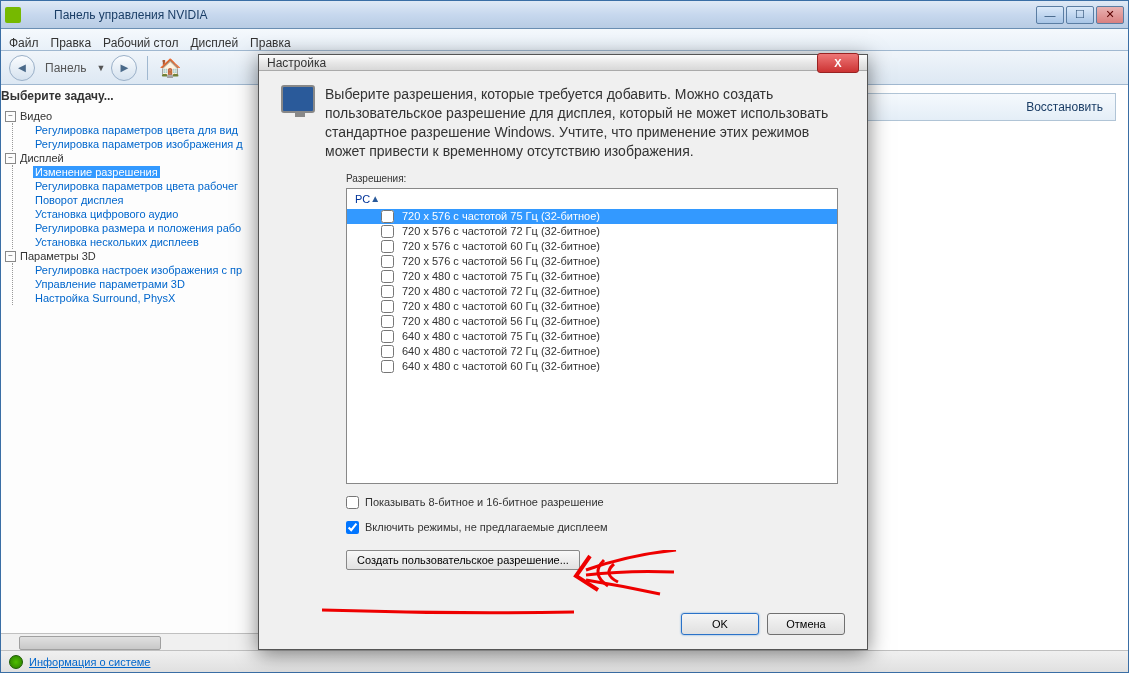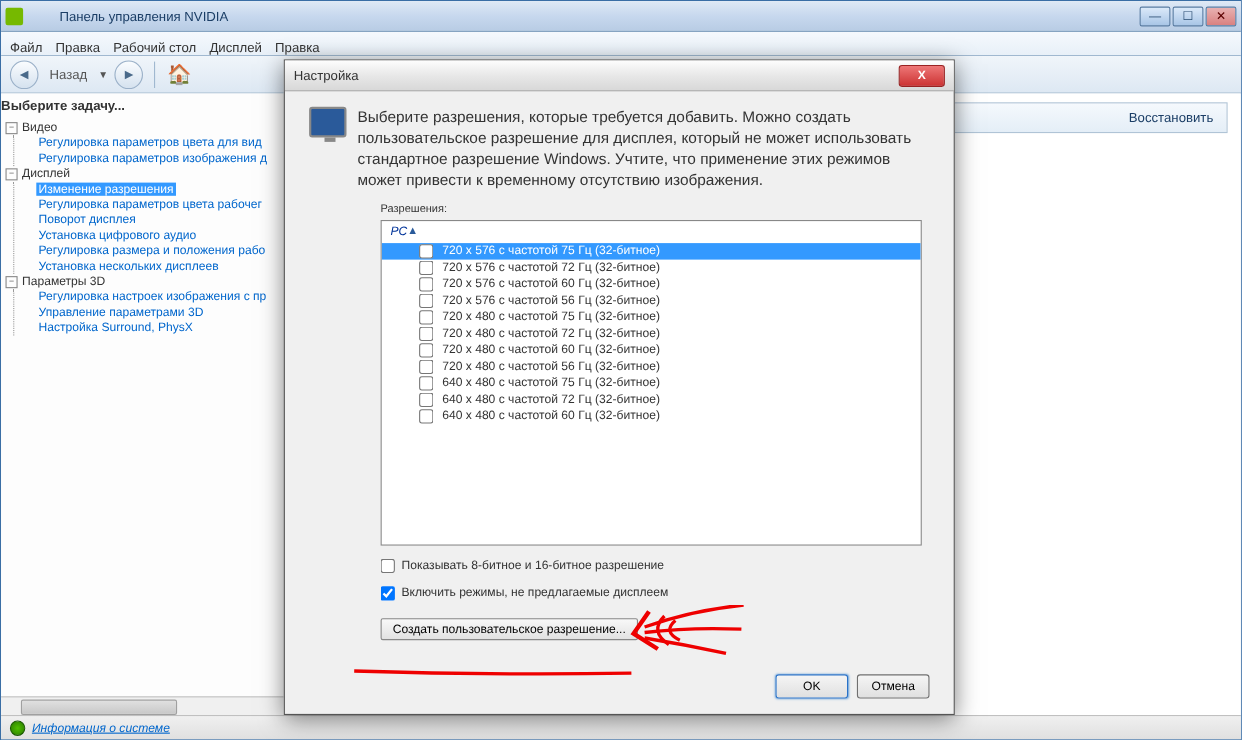--- a/index.html
+++ b/index.html
@@ -30,52 +30,52 @@
 .tree { flex: 1; overflow: auto; font-size: 11px; padding: 2px 4px; }
 .tree-item { display: flex; align-items: center; padding: 1px 0; white-space: nowrap; }
 .tree-expand { width: 11px; height: 11px; border: 1px solid #888; display: inline-flex; align-items: center; justify-content: center; font-size: 8px; color: #555; margin-right: 4px; line-height: 1; cursor: pointer; }
 .tree-group { font-size: 11px; color: #333; }
 .tree-link { color: #0066cc; cursor: pointer; margin-left: 20px; padding: 0 2px; }
 .tree-link.selected { background: #3399ff; color: #fff; }
 .dotted { border-left: 1px dotted #999; margin-left: 7px; padding-left: 0; }
 .sidebar-scroll { height: 17px; background: #f0f0f0; border-top: 1px solid #c0c0c0; position: relative; }
 .sidebar-scroll::before { content: ''; position: absolute; left: 18px; top: 2px; width: 140px; height: 12px; background: linear-gradient(#e0e0e0,#c8c8c8); border: 1px solid #a0a0a0; border-radius: 2px; }
 
-.status-bar { height: 22px; background: linear-gradient(#f0f0f0,#e0e0e0); border-top: 1px solid #c0c0c0; display: flex; align-items: center; padding: 0 8px; font-size: 11px; font-style: italic; }
+.status-bar { height: 22px; background: linear-gradient(#f0f0f0,#e0e0e0); border-top: 1px solid #c0c0c0; display: flex; align-items: center; padding: 0 8px; font-size: 11px; }
 .info-icon { width: 14px; height: 14px; background: radial-gradient(circle,#4fbf00,#2a7a00); border-radius: 50%; margin-right: 6px; border: 1px solid #1a5a00; }
 .info-link { color: #0066cc; text-decoration: underline; cursor: pointer; }
 
 .main-panel { flex: 1; background: #fff; padding: 8px 12px; position: relative; }
 .main-header { display: flex; justify-content: space-between; align-items: center; background: linear-gradient(#f5f9fd,#e4eef7); border: 1px solid #b0c4d6; padding: 6px 12px; margin-bottom: 8px; }
 .main-header span { font-size: 12px; color: #1b3e66; }
 .main-hint { font-size: 11px; color: #444; margin-bottom: 10px; }
 .cfg-btn { position: absolute; left: 48px; bottom: 2px; background: linear-gradient(#f5f5f5,#e0e0e0); border: 1px solid #888; border-radius: 3px; padding: 3px 14px; font-size: 11px; cursor: pointer; }
 
 
 .dialog { position: absolute; left: 258px; top: 54px; width: 610px; height: 596px; background: #f0f0f0; border: 1px solid #555; box-shadow: 0 4px 20px rgba(0,0,0,0.5); z-index: 10; }
-.dlg-title { height: 28px; background: linear-gradient(#fdfdfd,#e8e8e8,#d8d8d8); display: flex; align-items: center; padding: 0 8px; border-bottom: 1px solid #aaa; }
+.dlg-title { height: 16px; background: linear-gradient(#fdfdfd,#e8e8e8,#d8d8d8); display: flex; align-items: center; padding: 0 8px; border-bottom: 1px solid #aaa; }
 .dlg-title-text { font-size: 12px; color: #333; flex: 1; }
 .dlg-close { width: 42px; height: 20px; background: linear-gradient(#e77,#c33); border: 1px solid #922; border-radius: 3px; color: #fff; display: flex; align-items: center; justify-content: center; font-size: 11px; cursor: pointer; font-weight: bold; }
 .dlg-body { padding: 14px 22px; }
 .dlg-intro { display: flex; gap: 10px; margin-bottom: 12px; }
 .monitor-icon { width: 34px; height: 28px; background: #2a5a9a; border: 2px solid #888; border-radius: 3px; position: relative; flex-shrink: 0; }
 .monitor-icon::after { content: ''; position: absolute; bottom: -6px; left: 12px; width: 10px; height: 4px; background: #888; }
 .dlg-text { font-size: 14px; color: #333; line-height: 1.35; }
 .dlg-label { font-size: 10px; color: #333; margin: 4px 0 4px 65px; }
 .res-list { margin-left: 65px; width: 492px; height: 296px; background: #fff; border: 1px solid #888; overflow: auto; }
-.res-group { padding: 4px 8px; font-size: 11px; color: #003399; display: flex; justify-content: flex-start; align-items: center; cursor: pointer; font-style: italic; }
+.res-group { padding: 4px 8px; font-size: 11px; color: #003399; display: flex; justify-content: flex-start; align-items: center; cursor: pointer; }
 .res-group .arrow { font-size: 10px; color: #2a5a9a; }
 .res-item { display: flex; align-items: center; padding: 1px 0 1px 34px; font-size: 11px; color: #333; cursor: pointer; }
 .res-item input { margin-right: 8px; }
 .res-item.selected { background: #3399ff; color: #fff; }
 .dlg-check { margin-left: 65px; font-size: 11px; color: #333; display: flex; align-items: center; margin-top: 12px; }
 .dlg-check input { margin-right: 6px; }
 .create-btn { margin-left: 65px; margin-top: 16px; background: linear-gradient(#f8f8f8,#e2e2e2); border: 1px solid #888; border-radius: 2px; padding: 3px 10px; font-size: 11px; cursor: pointer; }
 .dlg-buttons { position: absolute; bottom: 14px; right: 22px; display: flex; gap: 8px; }
-.dlg-btn { width: 66px; height: 22px; background: linear-gradient(#f5f5f5,#e0e0e0); border: 1px solid #707070; border-radius: 3px; font-size: 11px; cursor: pointer; }
+.dlg-btn { width: 78px; height: 22px; background: linear-gradient(#f5f5f5,#e0e0e0); border: 1px solid #707070; border-radius: 3px; font-size: 11px; cursor: pointer; }
 .dlg-btn.default { border: 1px solid #2a72c8; box-shadow: 0 0 2px #5a9ad8; }
 
 
 .annotation { position: absolute; z-index: 20; pointer-events: none; }
 </style>
 </head>
 <body>
 
 <div class="main-window">
 
@@ -92,21 +92,21 @@
   <div class="menu-bar">
     <span class="menu-item">Файл</span>
     <span class="menu-item">Правка</span>
     <span class="menu-item">Рабочий стол</span>
     <span class="menu-item">Дисплей</span>
     <span class="menu-item">Правка</span>
   </div>
 
   <div class="nav-bar">
     <div class="nav-btn">◄</div>
-    <span class="nav-label">Назад</span>
+    <span class="nav-label">Панель</span>
     <span style="font-size:9px;color:#555;">▼</span>
     <div class="nav-btn">►</div>
     <div class="nav-sep"></div>
     <div class="home-icon">🏠</div>
   </div>
 
   <div class="content-area">
 
     <div class="sidebar">
       <div class="sidebar-header">Выберите задачу...</div>

